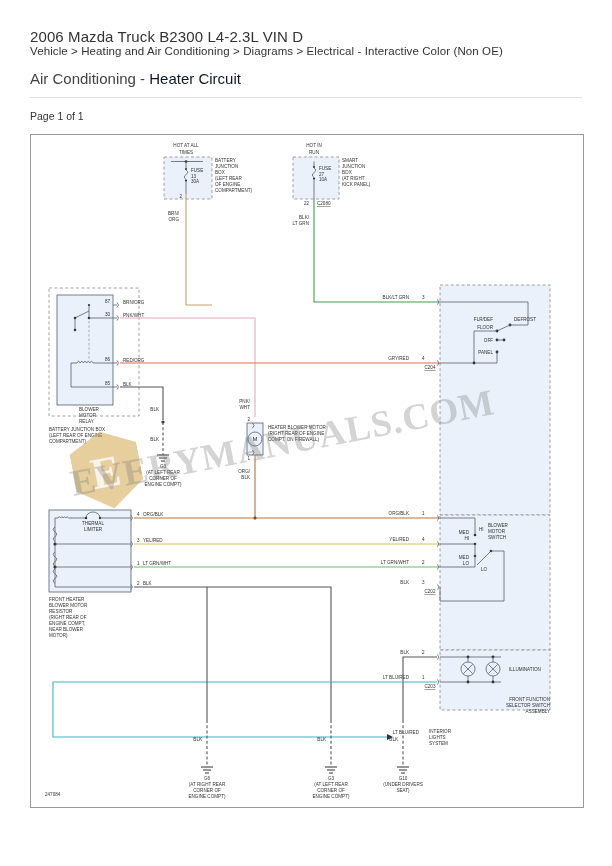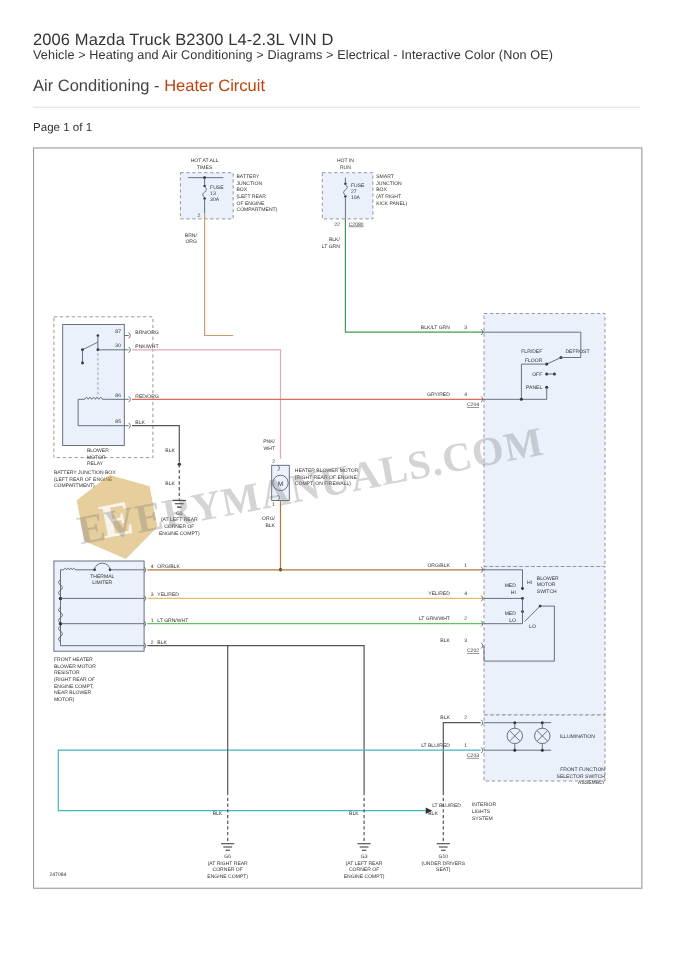--- a/index.html
+++ b/index.html
@@ -5,21 +5,21 @@
   html,body{margin:0;padding:0;}
   body{
     width:612px;height:866px;background:#ffffff;
     font-family:"Liberation Sans", sans-serif;
     color:#333;overflow:hidden;position:relative;
   }
   .hdr{padding:28px 30px 0 30px;}
   .hdr .veh{font-size:15px;color:#333;letter-spacing:.1px;}
   .hdr .crumb{font-size:11.5px;color:#333;margin-top:0;letter-spacing:.1px;}
   .title{font-size:15px;margin-top:13px;color:#444;font-weight:400;}
-  .title .accent{color:#c2410c;}
+  .title .accent{color:#0f172a;}
   .rule{border-bottom:1px solid #e2e2e2;margin:10px 30px 0 30px;}
   .page-of{padding:12px 30px 0 30px;font-size:10.5px;color:#333;}
 
   .frame{
     position:absolute;left:30px;top:134px;width:552px;height:672px;
     border:1px solid #9a9a9a;background:#fff;
   }
   svg.diagram{position:absolute;left:0;top:0;width:552px;height:672px;display:block;}
 
   .wm{

